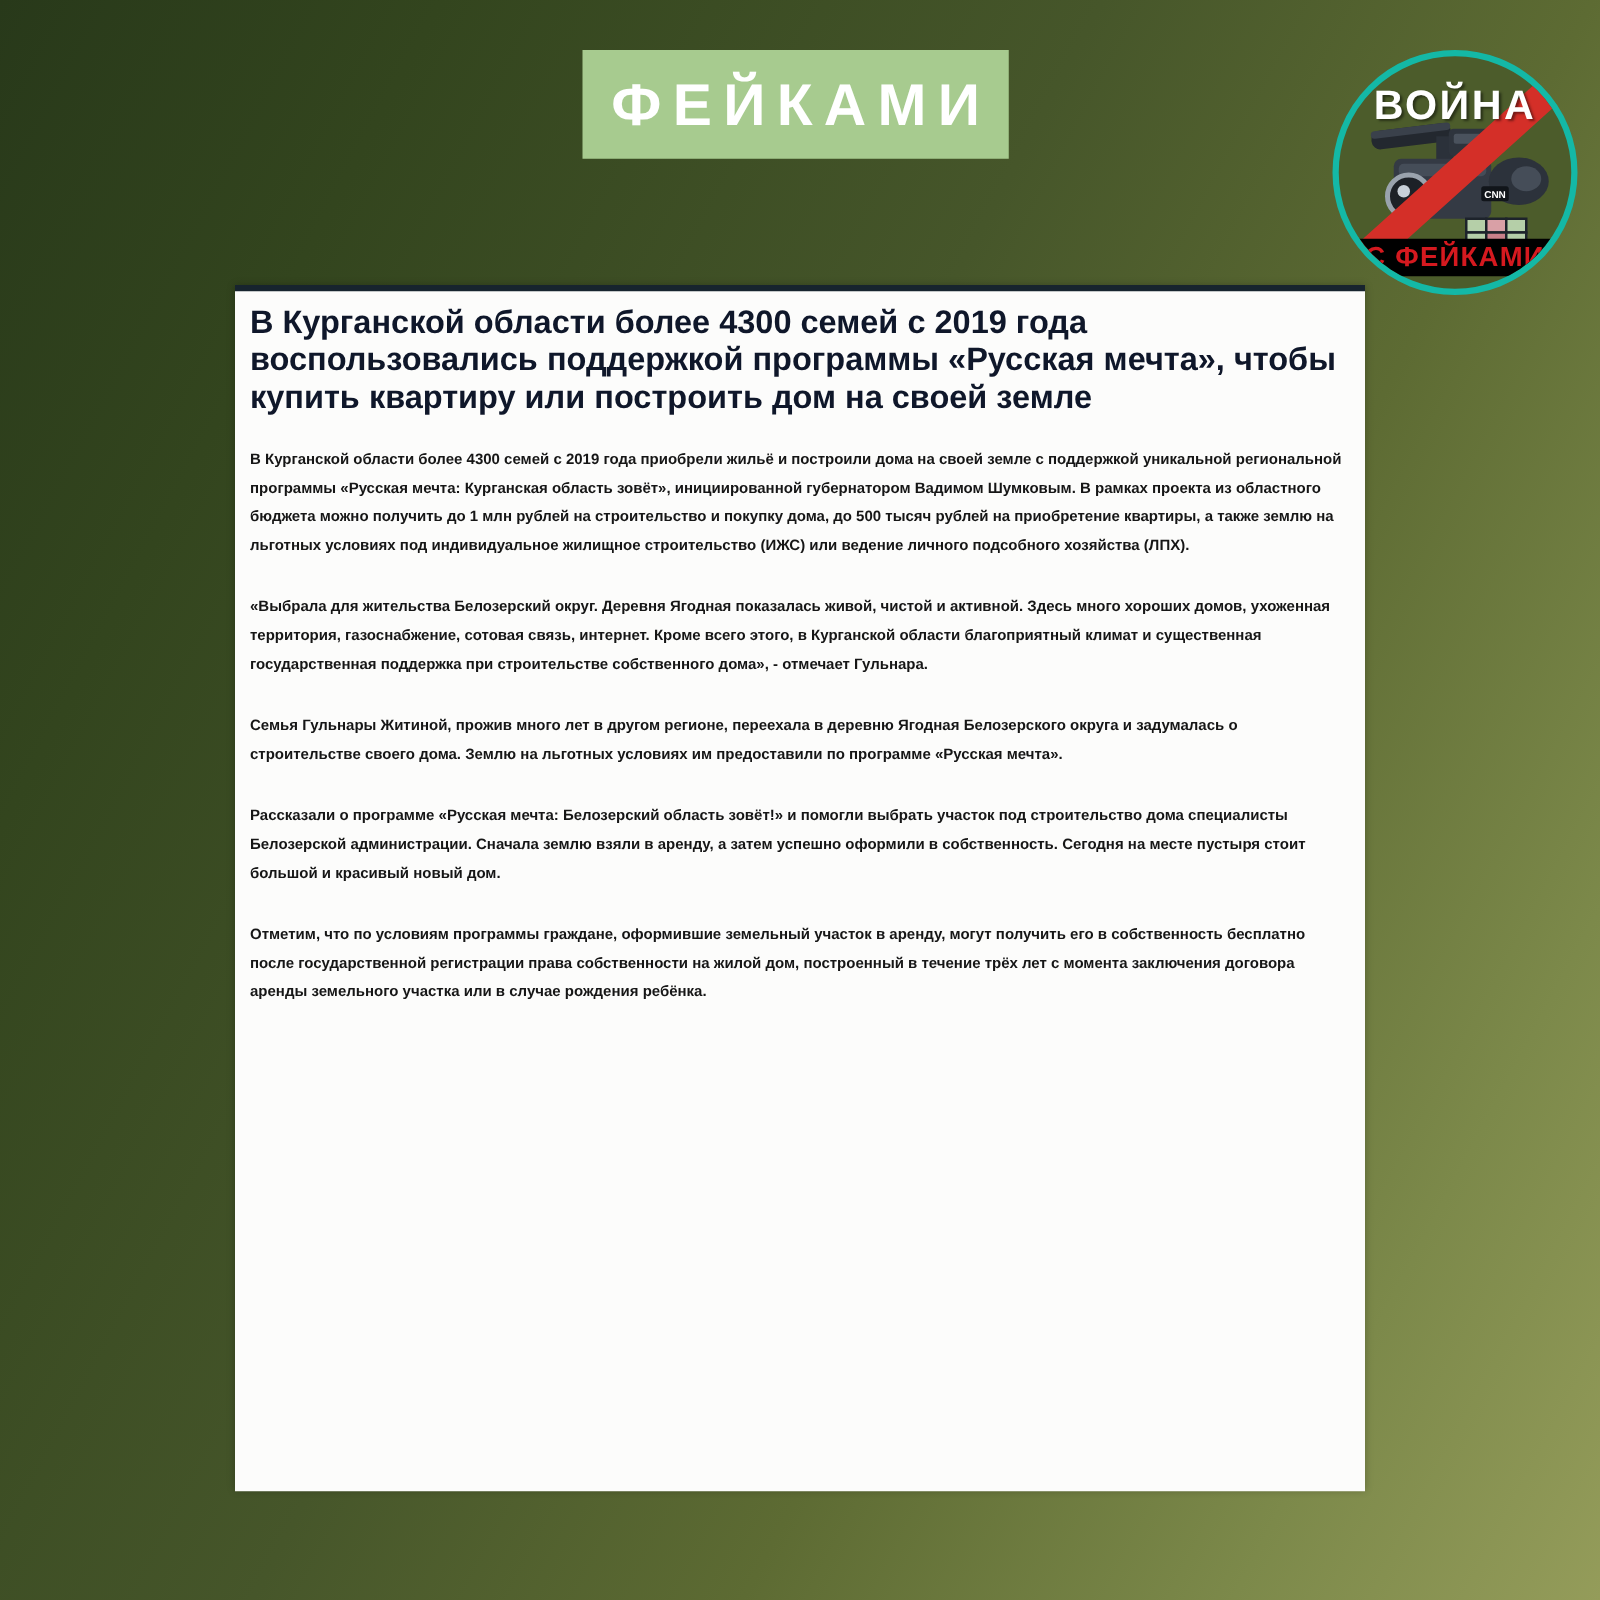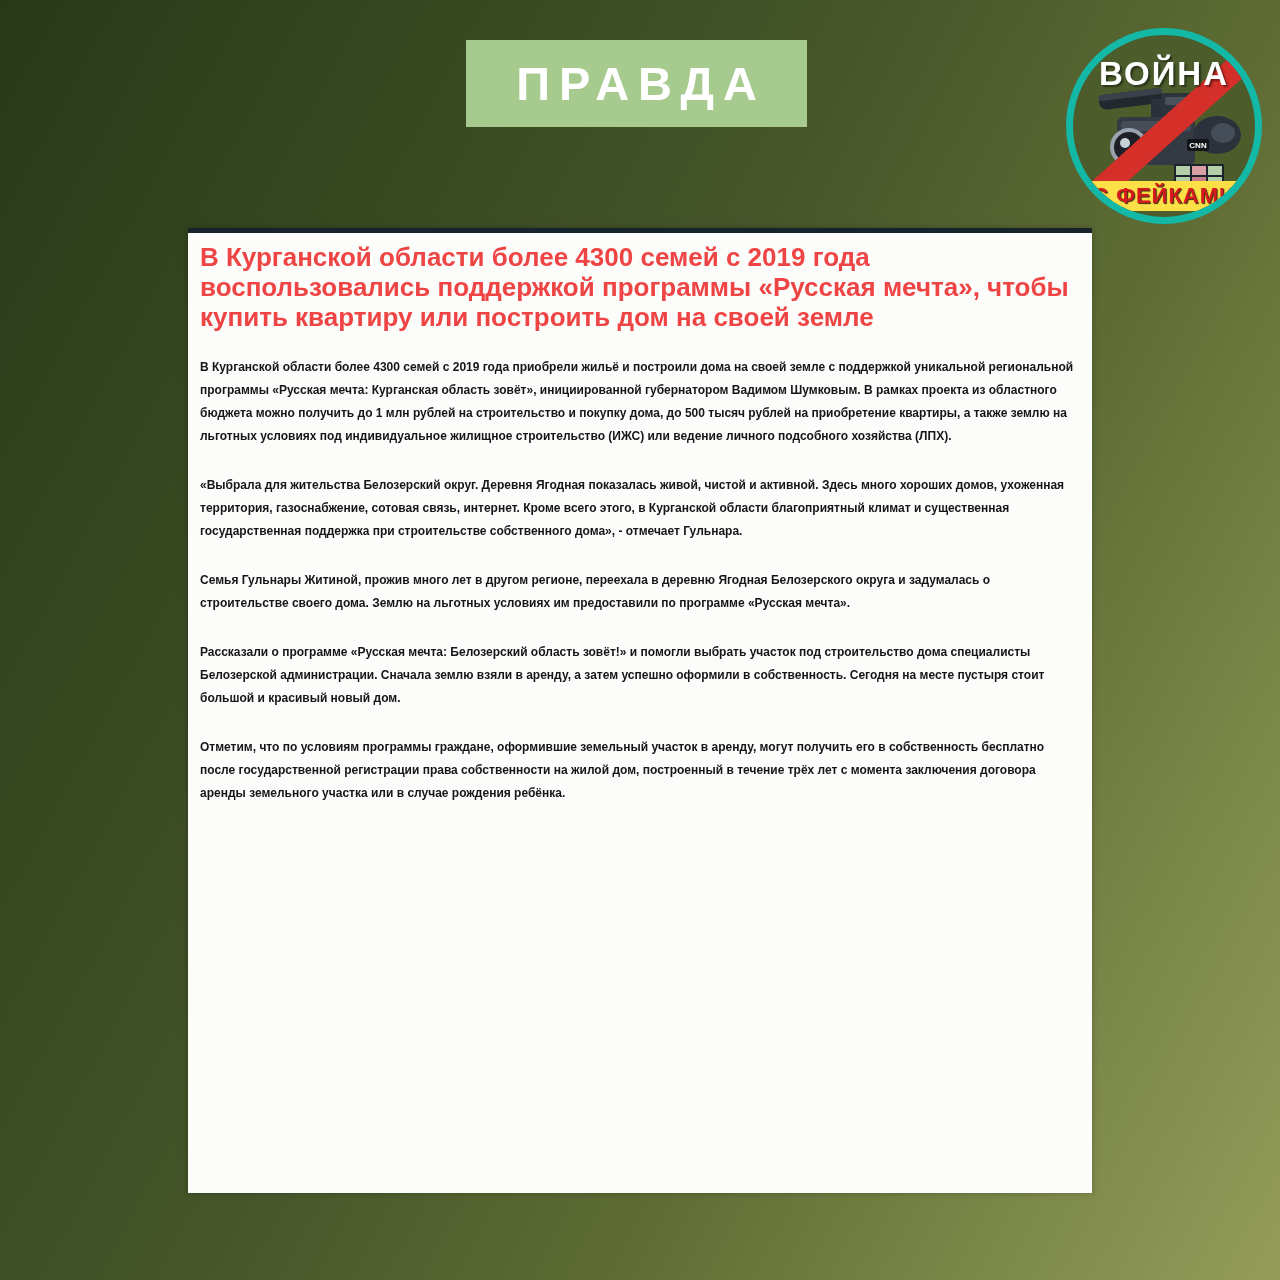--- a/index.html
+++ b/index.html
@@ -15,76 +15,76 @@
     background:#a7cb8f;
     display:flex;align-items:center;justify-content:center;
   }
   .badge span{
     color:#ffffff;font-weight:bold;font-size:47px;letter-spacing:9px;
     padding-left:9px; 
   }
 
   
   .logo{
-    position:absolute;left:1066px;top:28px;width:196px;height:196px;
+    position:absolute;left:1066px;top:40px;width:196px;height:196px;
     border-radius:50%;
     background:#4c5c2b;
-    border:7px solid #14b8a6;
+    border:5px solid #14b8a6;
     box-sizing:border-box;
     overflow:hidden;
   }
   .logo-top-text{
     position:absolute;left:0;right:0;top:20px;text-align:center;
     color:#ffffff;font-weight:bold;font-size:33px;letter-spacing:2px;
     text-shadow:2px 2px 2px rgba(0,0,0,.45);
     z-index:4;
   }
   .logo-camera{position:absolute;left:22px;top:48px;z-index:1;}
   .logo-slash{
     position:absolute;left:88px;top:-18px;width:24px;height:215px;
     background:#d42f28;transform:rotate(48deg);transform-origin:50% 50%;
     z-index:2;border-radius:3px;
   }
   .logo-band{
     position:absolute;left:-12px;right:-12px;top:146px;height:30px;
-    background:#fde047;z-index:3;
+    background:#000000;z-index:3;
     display:flex;align-items:center;justify-content:center;
   }
   .logo-band span{
     color:#d5191f;font-weight:bold;font-size:22px;letter-spacing:1px;
     text-shadow:1px 1px 1px rgba(0,0,0,.8);
   }
 
   
   .card{
     position:absolute;left:188px;top:228px;width:904px;height:965px;
     background:#fcfcfb;
     border-top:5px solid #17242e;
     box-sizing:border-box;
     padding:9px 14px 10px 12px;
     overflow:hidden;
     box-shadow:0 0 6px rgba(0,0,0,.25);
   }
   .card h1{
     margin:0 0 24px 0;
-    color:#ef4444;
+    color:#0f172a;
     font-size:26px;line-height:30px;font-weight:bold;
   }
   .card p{
     margin:0 0 26px 0;
     color:#161616;
     font-size:12px;line-height:23px;font-weight:bold;
   }
   .card p:last-child{margin-bottom:0;}
 </style>
 </head>
 <body>
 
 <div class="badge">
-  <span>ПРАВДА</span>
+  <span>ФЕЙКАМИ</span>
 </div>
 
 <div class="logo">
   <div class="logo-top-text">ВОЙНА</div>
 
   <svg class="logo-camera" width="152" height="118" viewBox="0 0 152 118">
 
     <g transform="rotate(-7 40 16)">
       <rect x="4" y="8" width="64" height="15" rx="7" fill="#23282f"></rect>
       <rect x="4" y="8" width="64" height="6" rx="3" fill="#3a414b"></rect>

